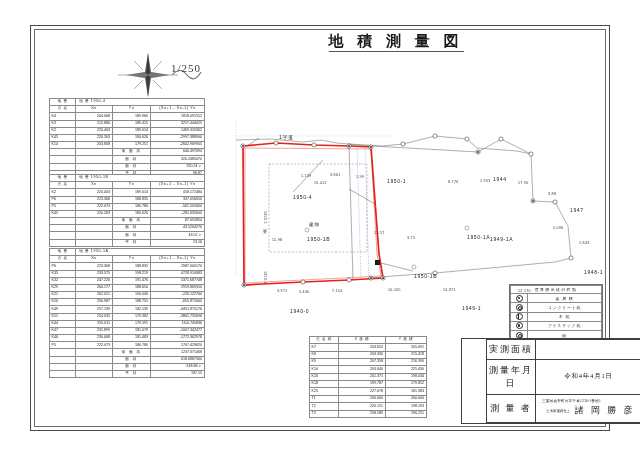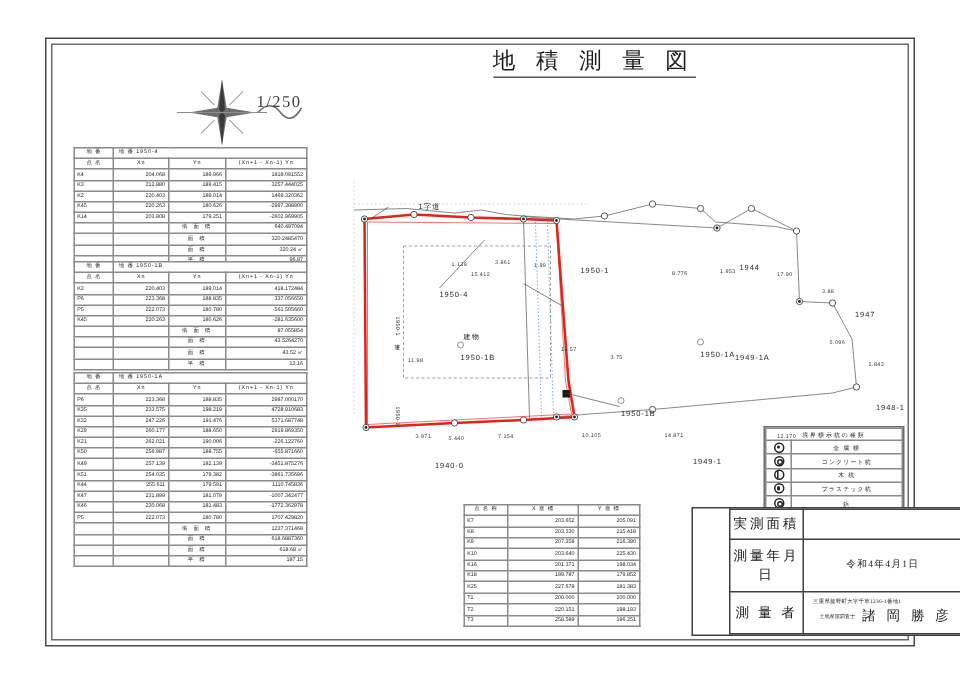--- a/index.html
+++ b/index.html
@@ -15,21 +15,21 @@
   }
   #sheet-inner{
     position:absolute;left:3px;top:3px;right:3px;bottom:3px;
     border:1px solid #6b6b6b;
   }
   
   #title-block{
     position:absolute;left:250px;top:6px;width:230px;text-align:center;
   }
   #main-title{
-    font-size:15px;letter-spacing:5px;font-weight:400;
+    font-size:15px;letter-spacing:5px;font-weight:700;
     padding-bottom:1px;border-bottom:1px solid #555;display:inline-block;
     line-height:18px;
   }
   #sub-title{
     margin-top:4px;font-size:10.5px;letter-spacing:1.3px;
     padding-bottom:1px;border-bottom:1px solid #777;display:inline-block;
     line-height:13px;white-space:nowrap;
   }
   
   #compass-wrap{position:absolute;left:75px;top:25px;width:170px;height:52px;}

